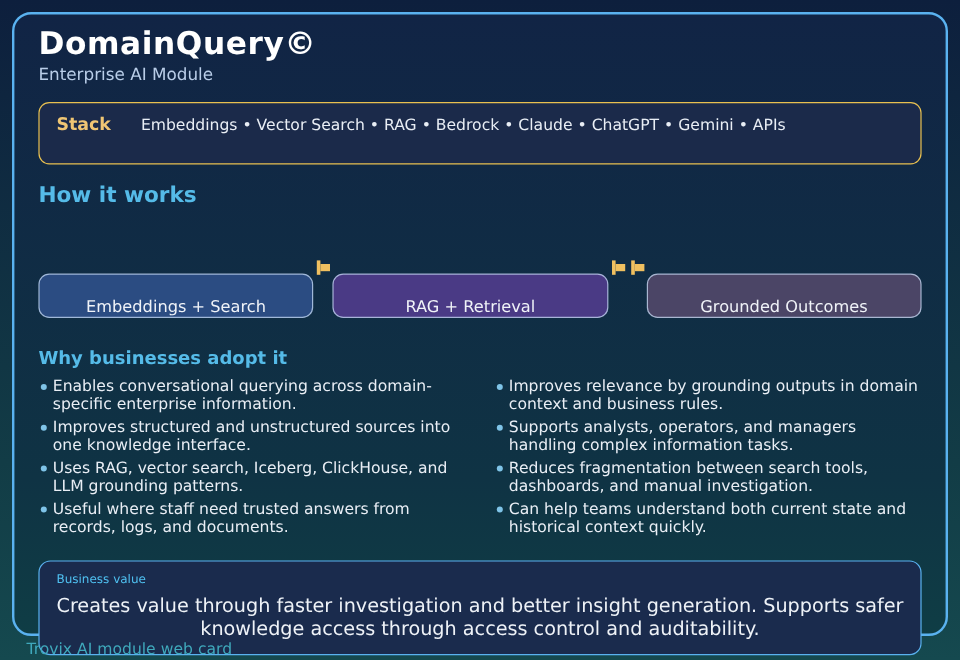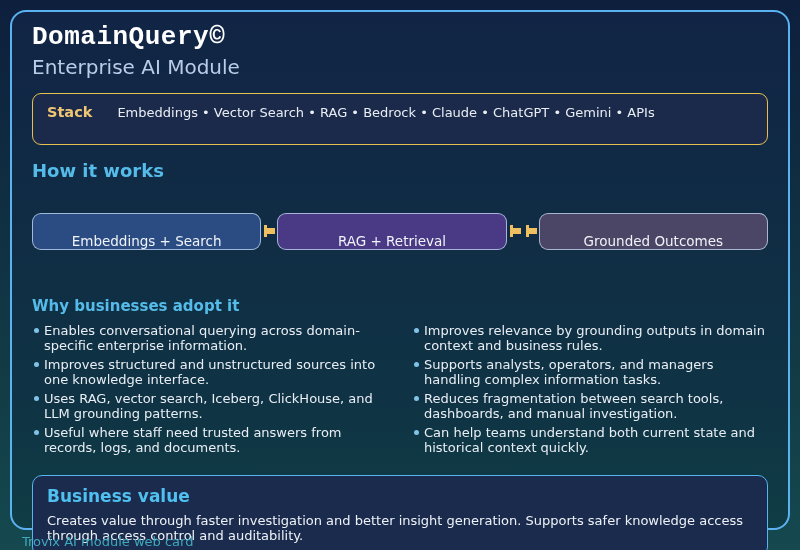--- a/index.html
+++ b/index.html
@@ -16,24 +16,23 @@
     border: 2px solid #5ab2f0;
     border-radius: 16px;
     background: linear-gradient(180deg, #112445 0%, #0f3344 75%, #0f3d45 100%);
     padding: 10px 20px 0 20px;
   }
   .title {
     font-size: 26px;
     font-weight: bold;
     color: #ffffff;
     letter-spacing: 0.5px;
-    font-family: Liberation Mono, monospace;
   }
   .subtitle {
-    font-size: 20px;
+    font-size: 14px;
     color: #b9cde8;
     margin-top: 3px;
   }
   .stack-bar {
     margin-top: 14px;
     height: 52px;
     border: 1.5px solid #e8c050;
     border-radius: 9px;
     background: #1b2a4a;
     padding: 10px 14px 0 14px;
@@ -53,21 +52,21 @@
   }
   .section-heading {
     color: #55bbe8;
     font-weight: bold;
     font-size: 18px;
   }
   .hiw-heading { margin-top: 15px; }
   .steps-row {
     margin-top: 8px;
     display: flex;
-    align-items: center;
+    align-items: flex-end;
     height: 84px;
   }
   .step-box {
     flex: 1;
     border: 1.5px solid rgba(200, 220, 245, 0.75);
     border-radius: 9px;
     padding-top: 19px;
     text-align: center;
     font-size: 13.5px;
     color: #f0f3f8;
@@ -116,29 +115,30 @@
   }
   .bv-box {
     margin-top: 15px;
     border: 1.5px solid #5ab2f0;
     border-radius: 10px;
     background: #1a2b4d;
     padding: 10px 14px 12px 14px;
   }
   .bv-heading {
     color: #4fc0f0;
-    font-weight: bold;
-    font-size: 17px;
+    font-weight: normal;
+    font-size: 10px;
   }
   .bv-text {
     margin-top: 7px;
-    font-size: 13px;
+    font-size: 16px;
     line-height: 1.16;
     color: #eef2f7;
     max-width: 720px;
+    text-align: center;
   }
   .footer {
     position: absolute;
     left: 22px;
     top: 534px;
     font-size: 13px;
     color: #3fa9bc;
   }
 </style>
 </head>

